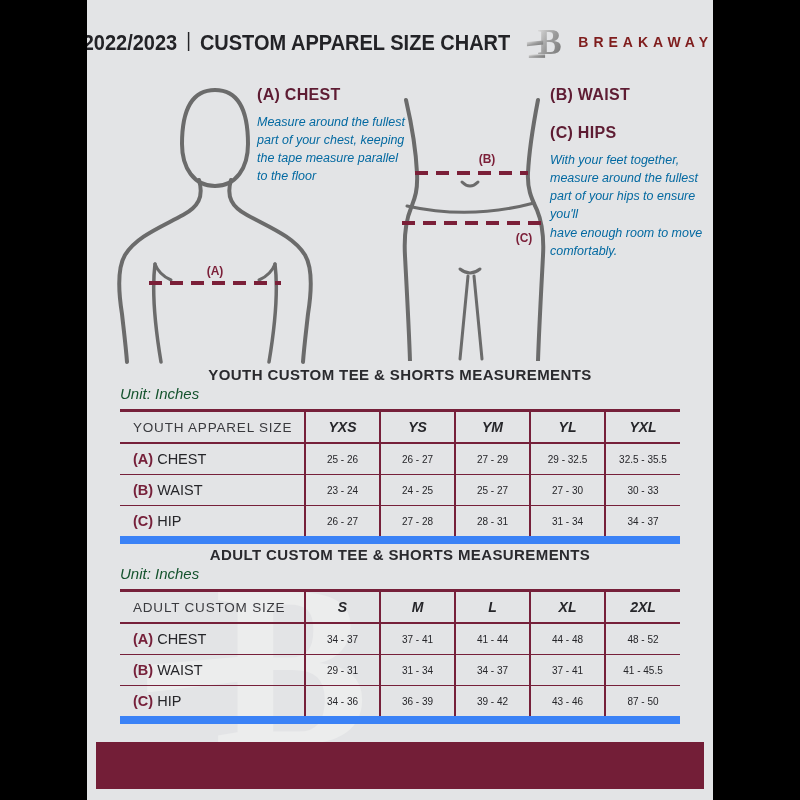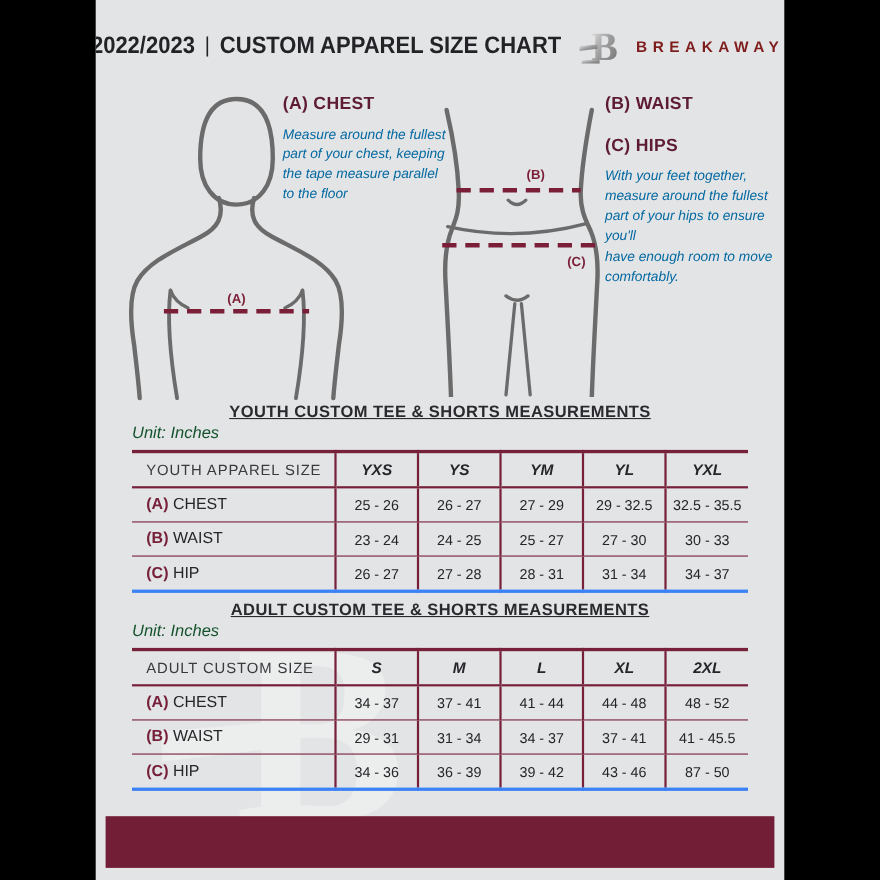--- a/index.html
+++ b/index.html
@@ -21,33 +21,33 @@
   .inst-chest{left:170px;top:86px;width:152px;}
   .inst-right{left:463px;top:86px;width:155px;}
   .inst-heading{margin:0 0 9px 0;font-size:16px;font-weight:bold;color:#5e1c33;letter-spacing:0.3px;}
   .inst-body{margin:0;font-size:12.5px;font-style:italic;color:#0369a1;line-height:1.45;white-space:pre-line;}
   .inst-hips{margin-top:20px;}
 
   
   .table-section{position:absolute;left:33px;width:560px;z-index:2;}
   #youth-section{top:366px;}
   #adult-section{top:546px;}
-  .tbl-title{margin:0;text-align:center;font-size:15px;font-weight:bold;color:#2a2a2e;letter-spacing:0.4px;text-decoration:underline;}
+  .tbl-title{margin:0;text-align:center;font-size:15px;font-weight:bold;color:#2a2a2e;letter-spacing:0.4px;}
   .tbl-unit{margin:2px 0 7px 0;text-align:left;font-size:15px;font-style:italic;color:#14532d;}
-  table{width:100%;border-collapse:collapse;border-top:3px solid #76203a;border-bottom:3px solid #3b82f6;}
+  table{width:100%;border-collapse:collapse;border-top:3px solid #76203a;border-bottom:8px solid #3b82f6;}
   col.label-col{width:185px;}
   col.size-col{width:75px;}
   th,td{padding:0;height:30px;vertical-align:middle;}
   th:nth-child(n+2),td:nth-child(n+2){border-left:2px solid #76203a;}
   thead th{border-bottom:2px solid #76203a;}
   tbody tr+tr td{border-top:1.5px solid #76203a;}
   th.left-hdr{text-align:left;padding-left:13px;font-weight:normal;font-size:13.5px;letter-spacing:0.8px;color:#3a3a3e;}
   th.size-hdr{text-align:center;font-weight:bold;font-size:14px;color:#26262a;font-style:italic;}
   td.row-label{text-align:left;padding-left:13px;font-size:14.5px;color:#26262a;}
-  td.value{text-align:center;font-size:13px;color:#26262a;}
+  td.value{text-align:center;font-size:10px;color:#26262a;}
   .row-prefix{color:#76203a;font-weight:bold;}
 
   
   .watermark{position:absolute;left:48px;top:540px;z-index:1;}
   .footer-bar{position:absolute;left:9px;right:9px;top:742px;height:47px;background:#731e37;z-index:3;}
 </style>
 </head>
 <body>
 
 <div class="page">

